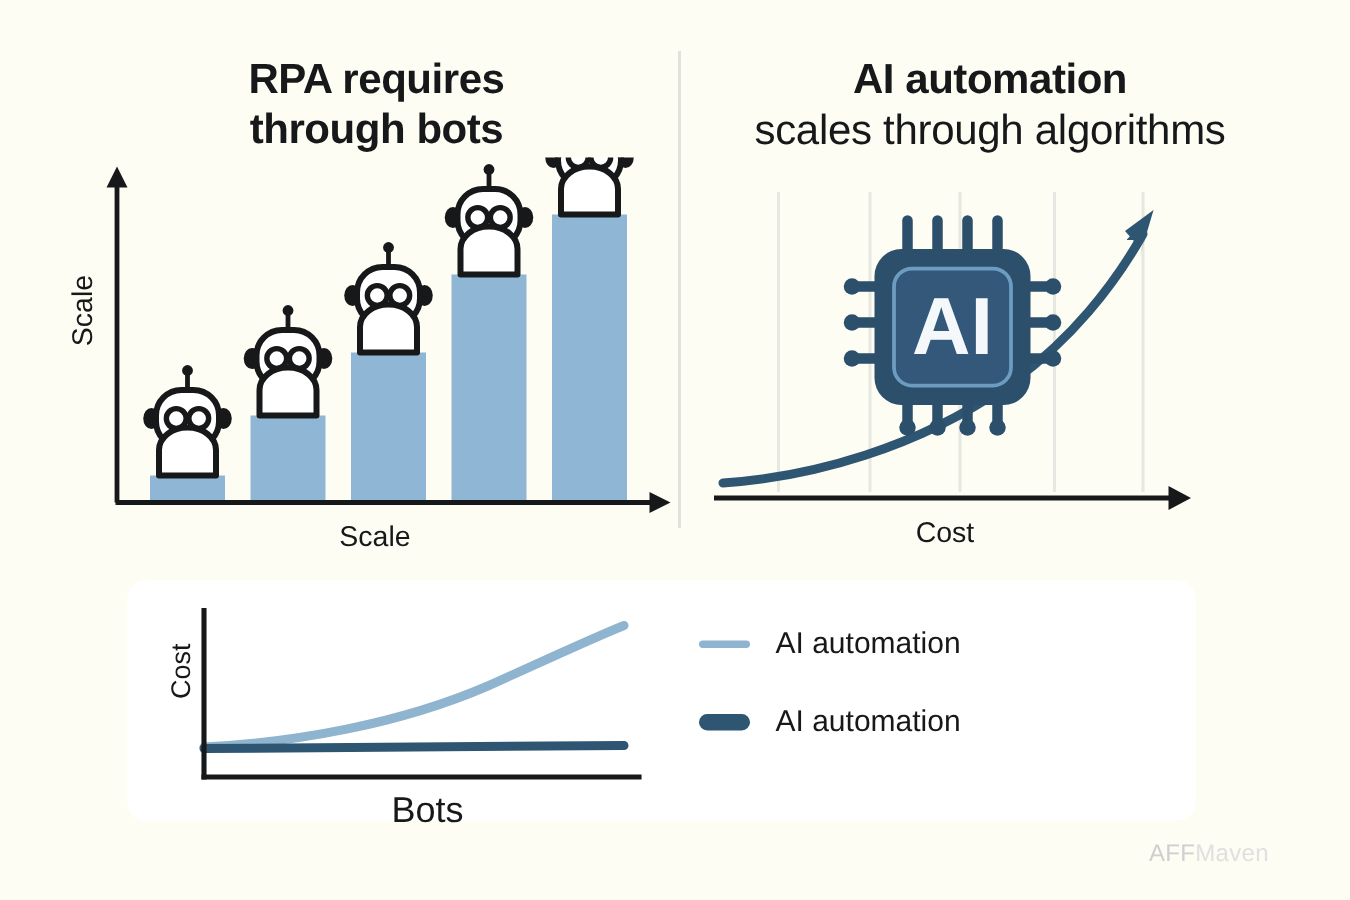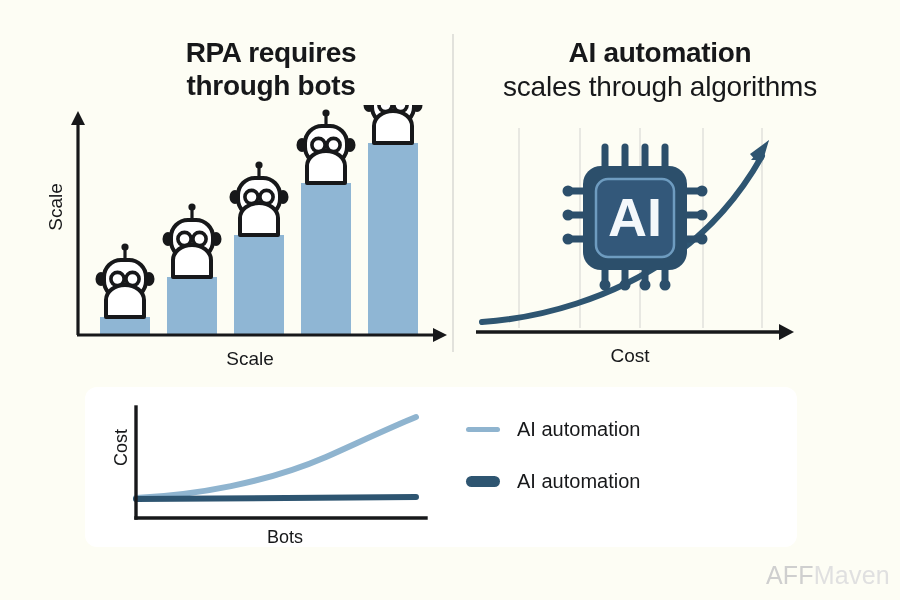--- a/index.html
+++ b/index.html
@@ -20,21 +20,21 @@
     width: 900px;
     height: 600px;
   }
   .panel-title {
     position: absolute;
     text-align: center;
     color: #17181a;
     line-height: 1.18;
   }
   #left-title {
-    left: 106px;
+    left: 86px;
     top: 36px;
     width: 330px;
     font-size: 28px;
     font-weight: bold;
     letter-spacing: -0.3px;
   }
   #right-title {
     left: 470px;
     top: 36px;
     width: 380px;
@@ -82,21 +82,21 @@
     width: 70px;
     text-align: center;
     transform: rotate(-90deg);
     font-size: 18px;
   }
   #inset-xlabel {
     left: 225px;
     top: 527px;
     width: 120px;
     text-align: center;
-    font-size: 18px;
+    font-size: 24px;
   }
   #divider {
     position: absolute;
     left: 452px;
     top: 34px;
     width: 1.5px;
     height: 318px;
     background: #e2e2dc;
   }
   #bottom-card {
@@ -132,21 +132,21 @@
   }
   .legend-text {
     font-size: 20px;
     color: #17181a;
     white-space: nowrap;
   }
   #watermark {
     position: absolute;
     left: 766px;
     top: 561px;
-    font-size: 25px;
+    font-size: 16px;
     letter-spacing: 0.2px;
     white-space: nowrap;
   }
   #watermark .wm-a { color: #cfcfcf; }
   #watermark .wm-b { color: #e0e0e0; }
   .chip-text {
     font-family: "Liberation Sans", sans-serif;
     font-size: 54px;
     font-weight: bold;
     fill: #f4f8fb;

